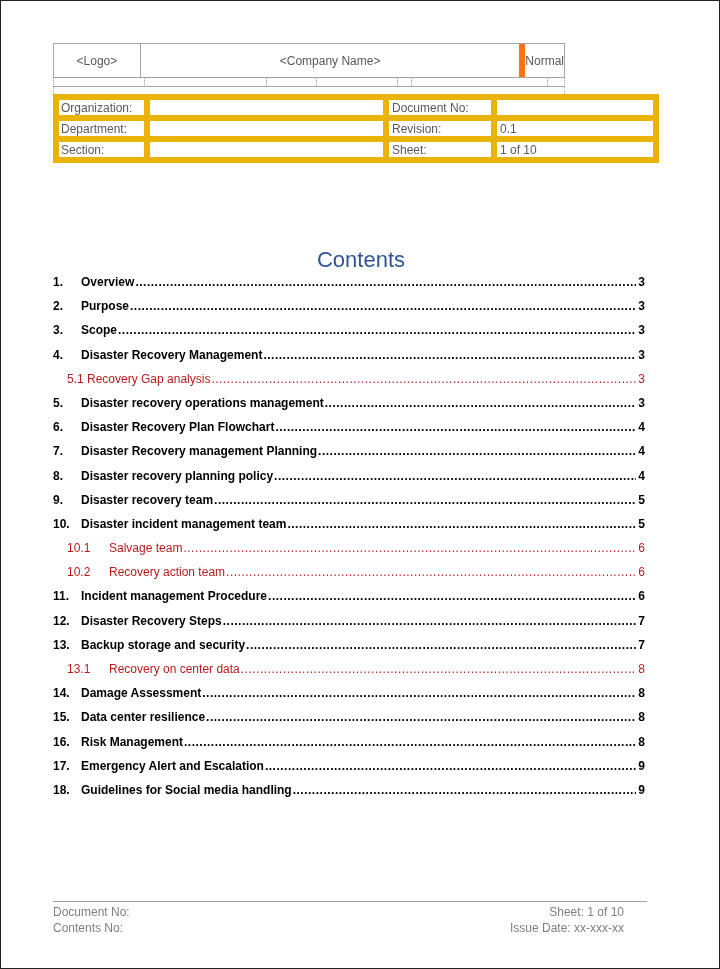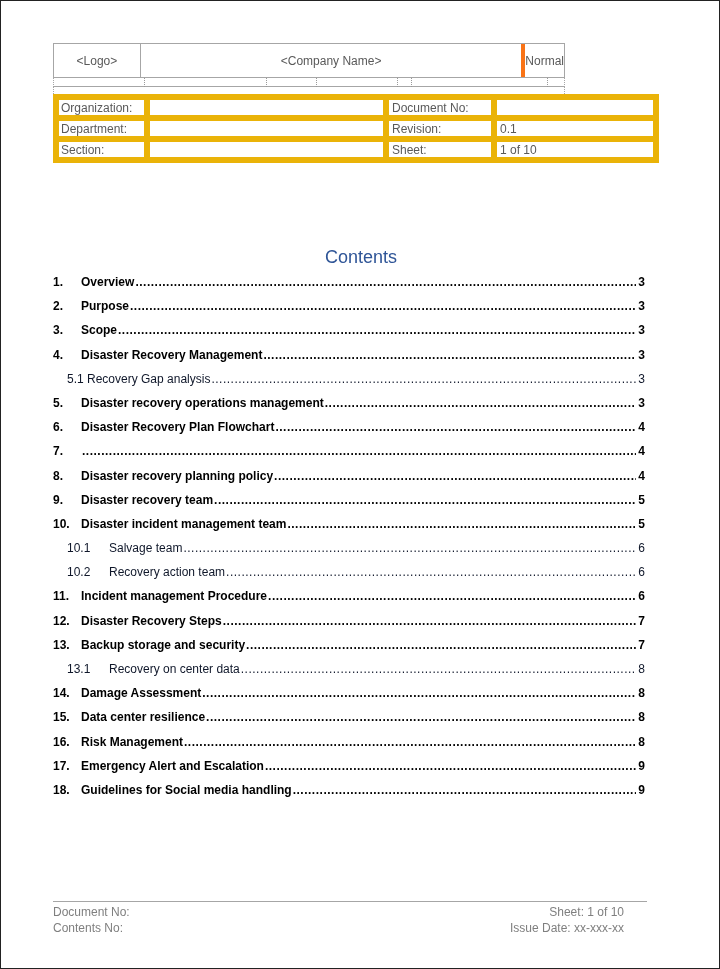--- a/index.html
+++ b/index.html
@@ -5,38 +5,38 @@
   * { box-sizing: border-box; margin: 0; padding: 0; }
   html, body { width: 720px; height: 969px; background: #ffffff; }
   body { font-family: "Liberation Sans", sans-serif; color: #000; position: relative; overflow: hidden; }
   .page { position: absolute; left: 0; top: 0; width: 720px; height: 969px; border: 1px solid #222; background: #fff; }
 
   
   .hdr { position: absolute; left: 52px; top: 42px; width: 512px; }
   .hdr-row1 { display: flex; height: 35px; border: 1px solid #a6a6a6; }
   .hdr-row1 > div { display: flex; align-items: center; justify-content: center; font-size: 12px; color: #595959; }
   .c-logo { width: 91px; border-right: 1px solid #a6a6a6; }
-  .c-company { width: 403px; border-right: 4px solid #f97316; }
+  .c-company { width: 403px; border-right: 6px solid #f97316; }
   .c-normal { flex: 1; }
   .hdr-spacer { position: relative; height: 9px; border-left: 1px dotted #a6a6a6; border-right: 1px dotted #a6a6a6; border-bottom: 1px solid #a6a6a6; }
   .tick { position: absolute; top: 0; height: 9px; border-left: 1px dotted #999; }
   .hdr-title { height: 39px; background: #8497b0; display: flex; align-items: center; justify-content: center; color: #ffffff; font-weight: bold; font-size: 16.5px; letter-spacing: 0.1px; }
   .hdr-spacer2 { height: 7px; border-left: 1px dotted #a6a6a6; border-right: 1px dotted #a6a6a6; }
   .info { width: 606px; border-collapse: collapse; }
   .info td { border: 6px solid #eab308; height: 21px; font-size: 12px; color: #595959; padding: 0 3px; vertical-align: middle; }
   .info td.w1 { width: 91px; padding-left: 2px; }
   .info td.w2 { width: 239px; }
   .info td.w3 { width: 108px; }
 
   
-  .toc-title { position: absolute; left: 0; width: 720px; top: 246px; text-align: center; color: #2f5597; font-size: 18px; }
+  .toc-title { position: absolute; left: 0; width: 720px; top: 246px; text-align: center; color: #2f5597; font-size: 22px; }
   .toc { position: absolute; left: 52px; top: 270px; width: 592px; }
   .toc-row { display: flex; align-items: baseline; height: 24.2px; font-size: 12px; line-height: 22px; white-space: nowrap; overflow: hidden; }
   .toc-row.l1 { font-weight: bold; }
-  .toc-row.l2 { color: #0f172a; }
+  .toc-row.l2 { color: #b91c1c; }
   .toc-num { flex: 0 0 auto; }
   .l1 .toc-num { width: 28px; }
   .l2.sub .toc-num { width: 42px; padding-left: 14px; box-sizing: content-box; }
   .l2.flat .toc-text { padding-left: 14px; }
   .toc-text { flex: 0 0 auto; }
   .toc-dots { flex: 1 1 auto; overflow: hidden; margin: 0 1px; letter-spacing: 0.5px; }
   .toc-dots::after { content: "............................................................................................................................................................................................................................................"; }
   .toc-page { flex: 0 0 auto; text-align: right; min-width: 8px; }
 
   
@@ -127,20 +127,21 @@
         <span class="toc-page">3</span>
       </div>
       <div class="toc-row l1">
         <span class="toc-num">6.</span>
         <span class="toc-text">Disaster Recovery Plan Flowchart</span>
         <span class="toc-dots"></span>
         <span class="toc-page">4</span>
       </div>
       <div class="toc-row l1">
         <span class="toc-num">7.</span>
+        <span class="toc-text">Disaster Recovery management Planning</span>
         <span class="toc-dots"></span>
         <span class="toc-page">4</span>
       </div>
       <div class="toc-row l1">
         <span class="toc-num">8.</span>
         <span class="toc-text">Disaster recovery planning policy</span>
         <span class="toc-dots"></span>
         <span class="toc-page">4</span>
       </div>
       <div class="toc-row l1">

